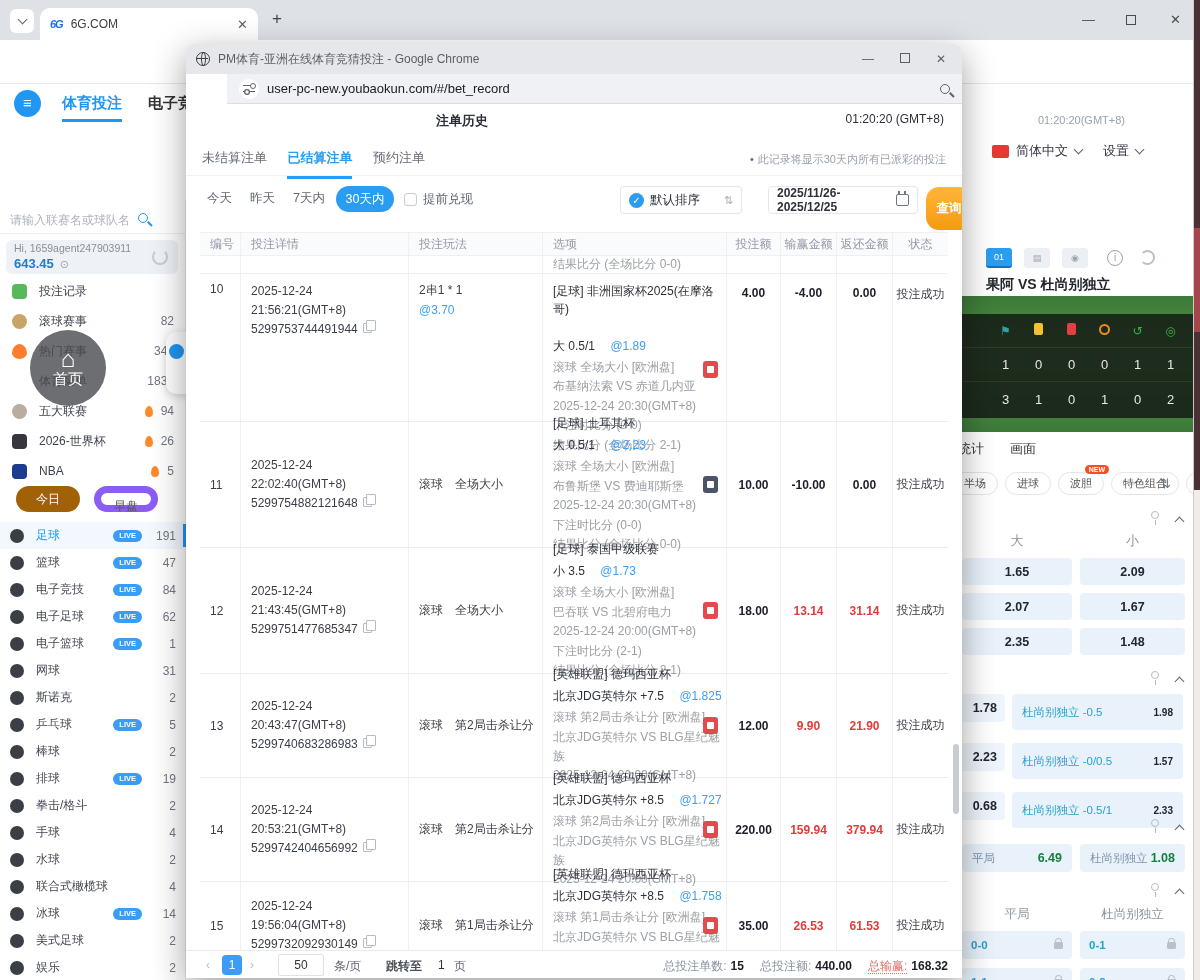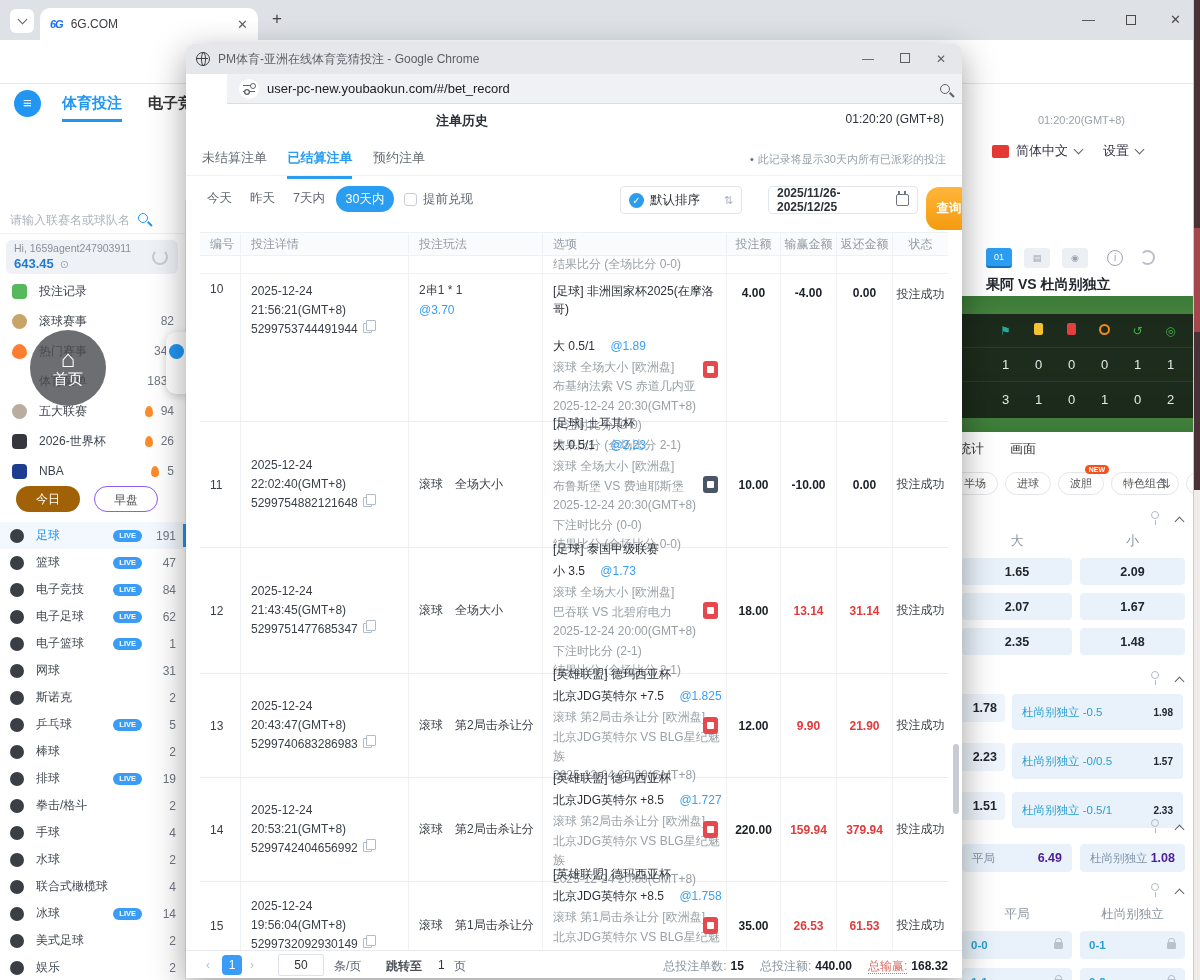--- a/index.html
+++ b/index.html
@@ -65,21 +65,21 @@
   .ic-nba { background:#1d3c8f; }
   .mi-label { font-size:12px; color:#3d434c; flex:1; }
   .flame { width:8px; height:11px; background:#ff8a2a; border-radius:50% 50% 50% 50%/62% 62% 38% 38%; margin-right:8px; }
   .mi-count { font-size:12px; color:#707680; }
   .home-float { position:absolute; left:30px; top:130px; width:76px; height:76px; border-radius:50%; background:rgba(72,74,78,.8); color:#fff; display:flex; flex-direction:column; align-items:center; justify-content:center; z-index:5; }
   .home-glyph { font-size:24px; line-height:22px; }
   .home-label { font-size:15px; }
   .dayrow { position:absolute; left:0; top:286px; width:186px; display:flex; gap:14px; padding:0 16px; }
   .day-btn { width:64px; height:26px; border-radius:13px; font-size:12px; text-align:center; line-height:26px; }
   .day-btn.active { background:#a16207; color:#fff; }
-  .day-btn.idle { background:#fff; border:1px solid #8b5cf6; color:#555; }
+  .day-btn.idle { background:#fff; border:7px solid #8b5cf6; color:#555; }
   .sports { position:absolute; left:0; top:322px; width:186px; }
   .sport { height:27px; display:flex; align-items:center; padding:0 10px; position:relative; }
   .sport.activeS { background:#f3f8fe; }
   .sport.activeS::after { content:""; position:absolute; right:0; top:2px; bottom:2px; width:3px; background:#2196f3; }
   .sport.activeS .slabel { color:#2196f3; }
   .dot { width:14px; height:14px; border-radius:50%; background:#3a3f46; margin-right:12px; flex:none; }
   .slabel { font-size:12px; color:#444a53; flex:1; }
   .live { background:#3b9cf5; color:#fff; font-size:7.5px; font-weight:bold; border-radius:7px; padding:1.5px 6px; margin-right:8px; }
   .scount { font-size:12px; color:#707680; width:26px; text-align:right; }
 
@@ -124,21 +124,21 @@
   .stub { width:55px; height:28px; border:none; border-radius:0 4px 4px 0; background:#eef4fb; font-weight:bold; font-size:12.5px; color:#22262d; text-align:right; padding-right:8px; font-family:inherit; }
   .hc-main { flex:1; height:36px; margin-right:10px; border:none; border-radius:4px; background:#e9f2fb; display:flex; align-items:center; justify-content:space-between; padding:0 10px; font-family:inherit; }
   .hc-label { color:#2a9fd0; font-size:11.5px; }
   .hc-val { font-weight:bold; font-size:10px; color:#22262d; }
   .ml { position:absolute; left:12px; top:580px; width:231px; }
   .ml-row { display:flex; gap:8px; margin-top:8px; }
   .ml-btn { height:28px; border:none; border-radius:4px; background:#e9f2fb; display:flex; align-items:center; justify-content:space-between; padding:0 10px; font-family:inherit; }
   .ml-btn.l { width:110px; }
   .ml-btn.r { width:105px; }
   .ml-label { color:#7f93a8; font-size:11.5px; }
-  .ml-val { font-weight:bold; font-size:12.5px; color:#4c1d95; }
+  .ml-val { font-weight:bold; font-size:12.5px; color:#15803d; }
   .cs { position:absolute; left:12px; top:644px; width:231px; }
   .cs-heads { display:flex; font-size:12.5px; color:#8a94a0; margin:6px 0 8px; }
   .cs-heads span:first-child { width:110px; text-align:center; }
   .cs-heads span:last-child { width:105px; text-align:center; margin-left:8px; }
   .cs-row { display:flex; gap:8px; margin-bottom:9px; }
   .cs-btn { height:28px; border:none; border-radius:4px; background:#e9f2fb; display:flex; align-items:center; justify-content:space-between; padding:12px 9px; font-family:inherit; }
   .cs-row .cs-btn:first-child { width:110px; }
   .cs-row .cs-btn:last-child { width:105px; }
   .cs-score { color:#2a9fd0; font-size:11.5px; font-weight:bold; }
   .cs-val { font-weight:bold; font-size:12.5px; color:#22262d; }
@@ -603,21 +603,21 @@
 
             <div class="hc-row">
               <button class="stub">2.23</button>
               <button class="hc-main">
                 <span class="hc-label">杜尚别独立 -0/0.5</span>
                 <span class="hc-val">1.57</span>
               </button>
             </div>
 
             <div class="hc-row">
-              <button class="stub">1.51</button>
+              <button class="stub">0.68</button>
               <button class="hc-main">
                 <span class="hc-label">杜尚别独立 -0.5/1</span>
                 <span class="hc-val">2.33</span>
               </button>
             </div>
           </div>
       </div>
 
       <div class="ml">
         <div class="sec-head">

